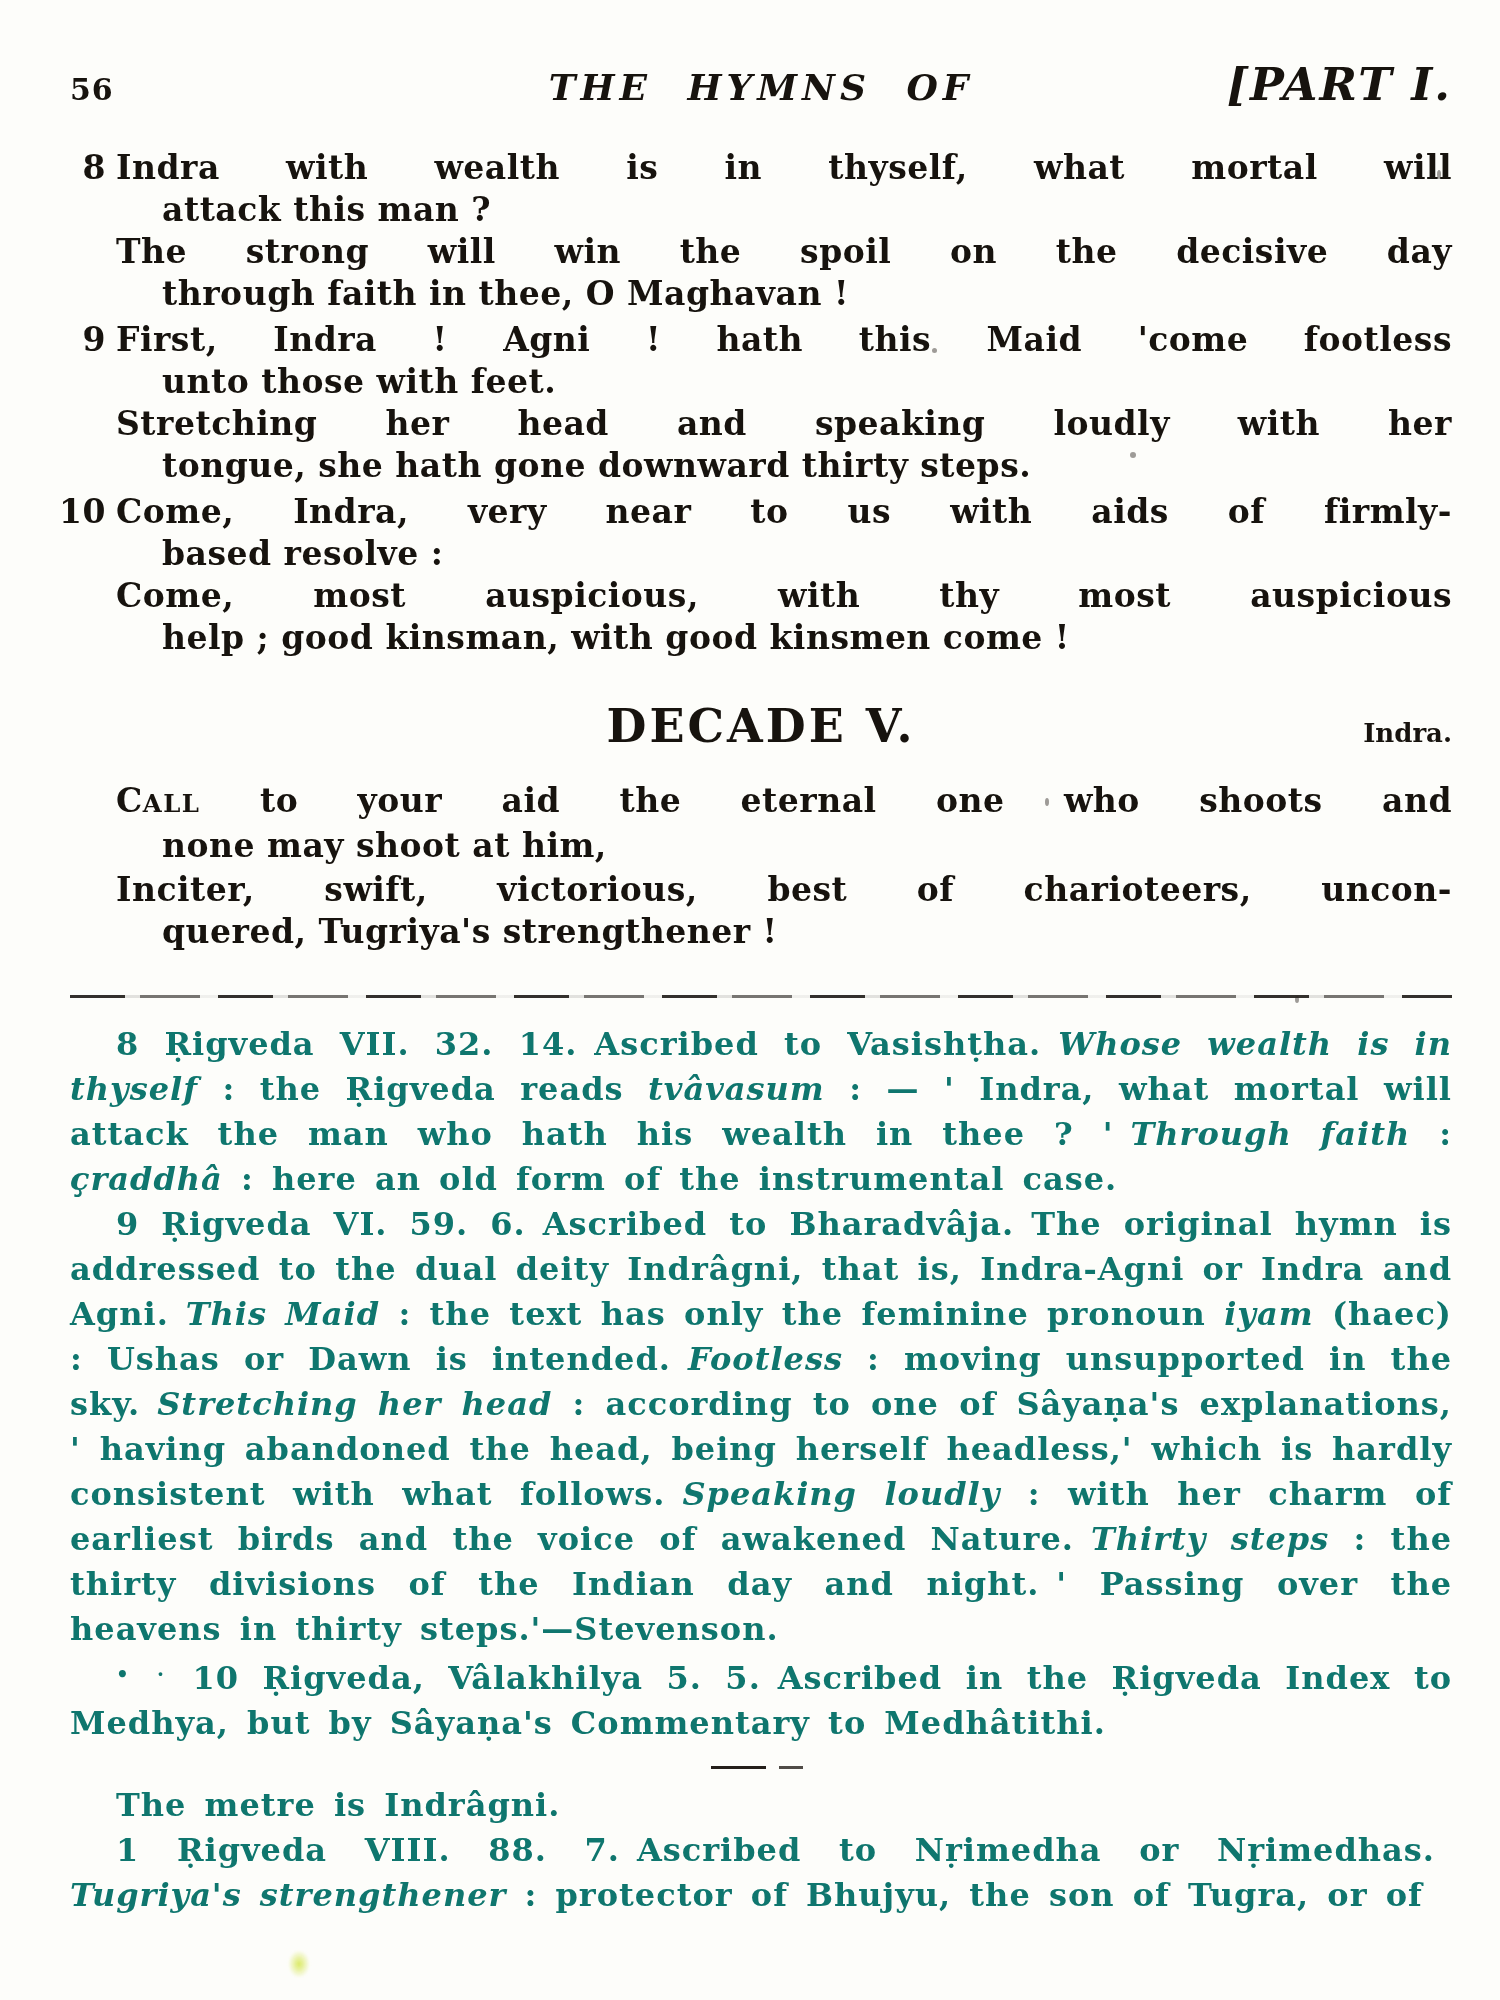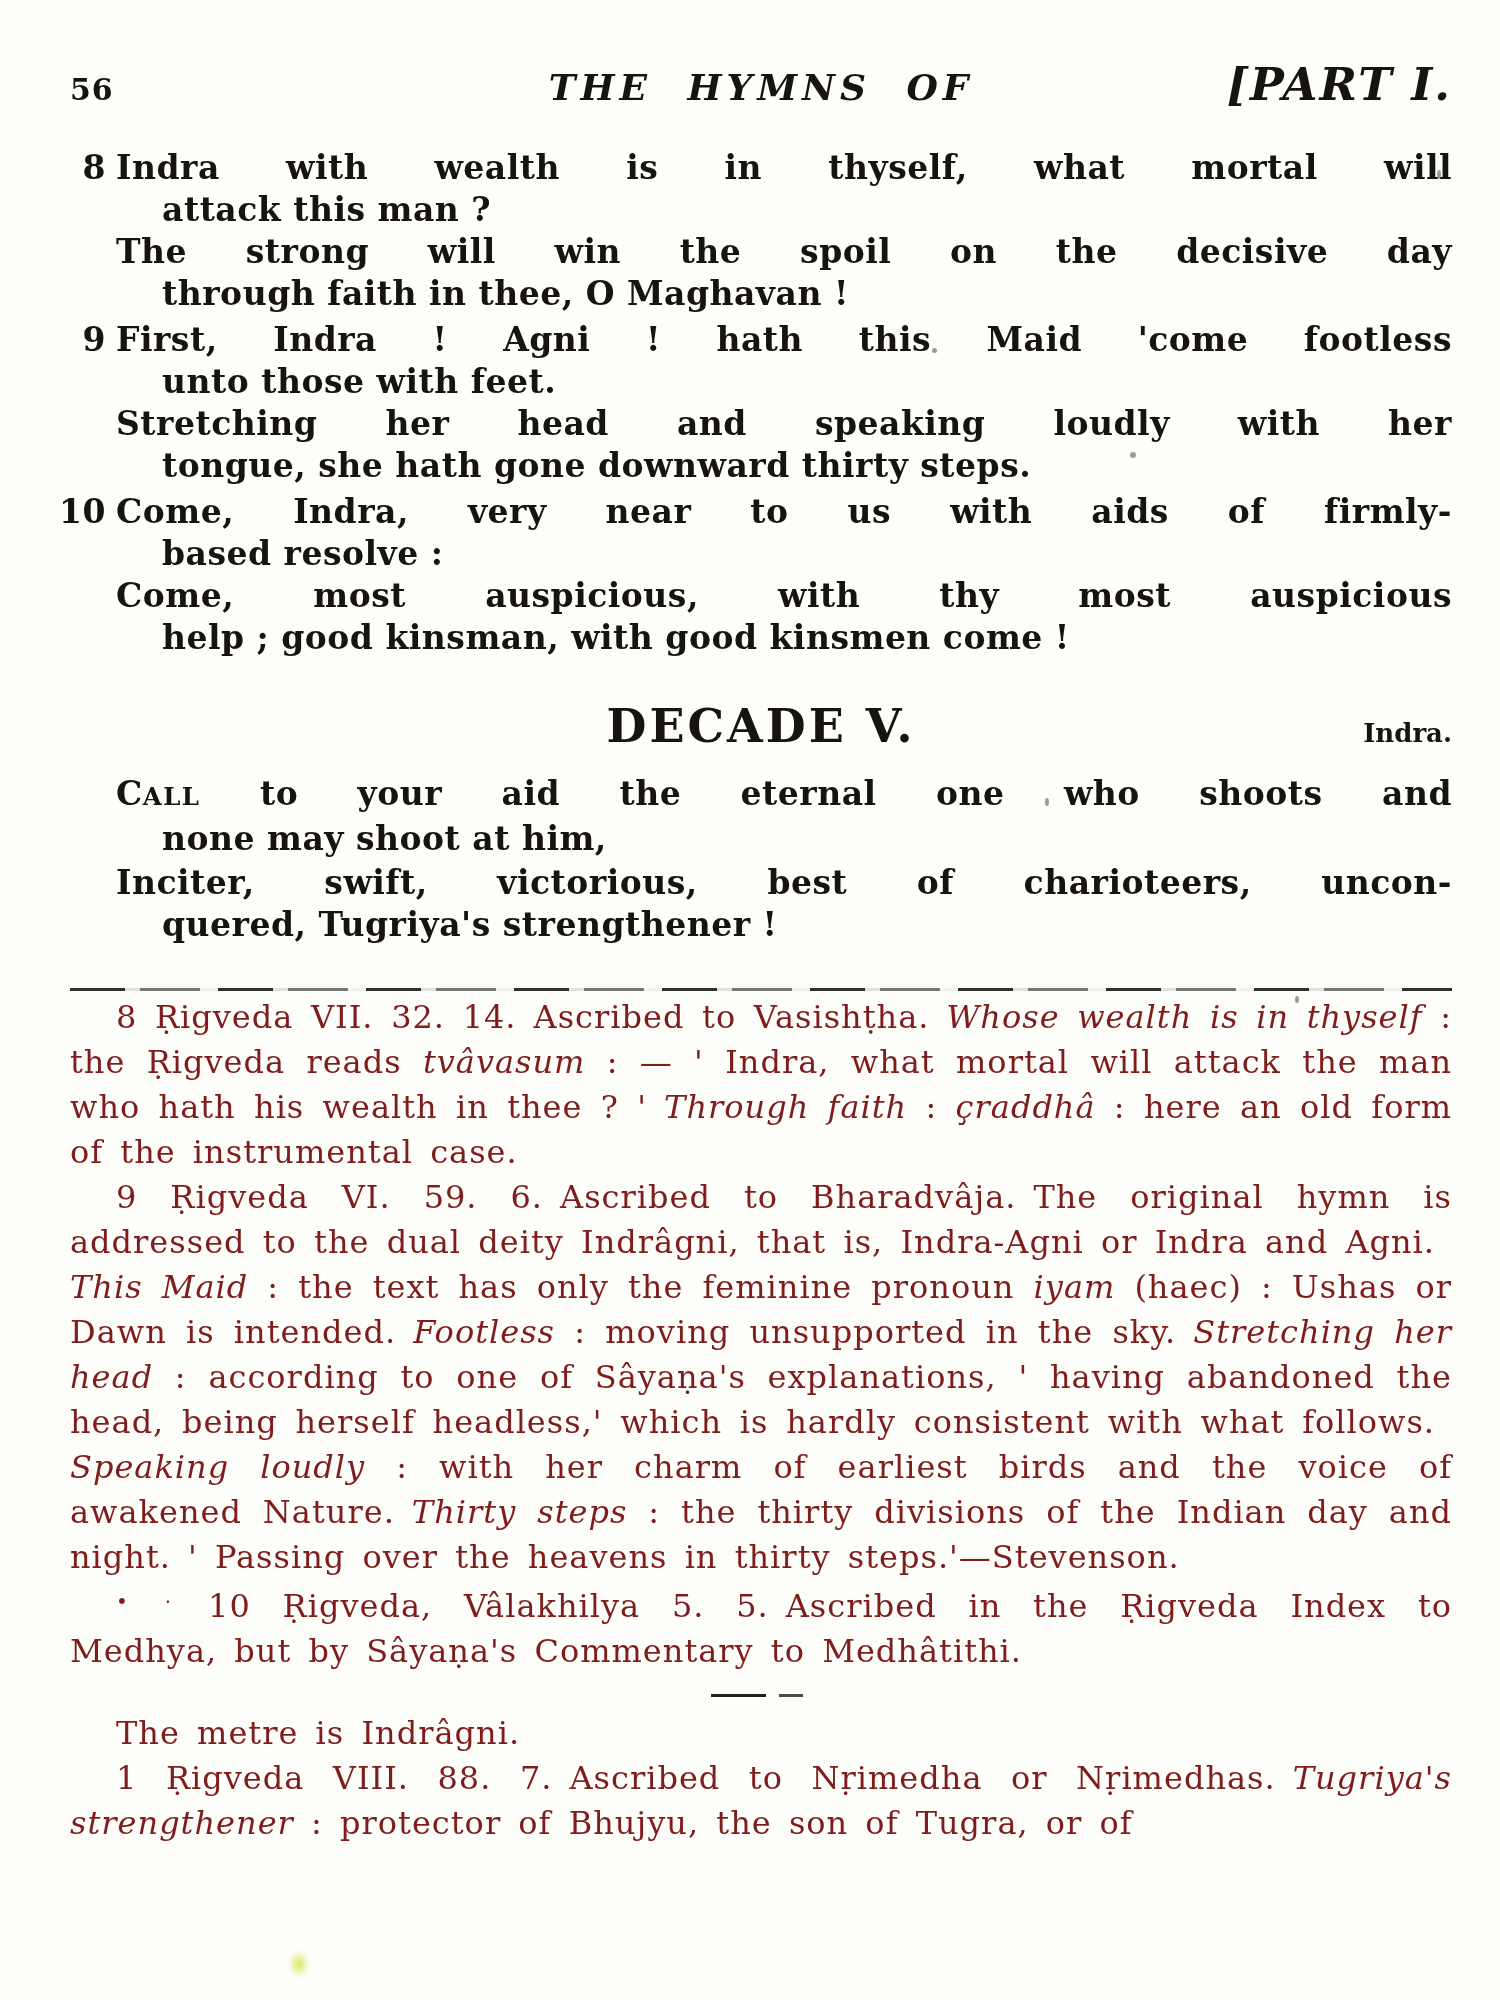--- a/index.html
+++ b/index.html
@@ -25,40 +25,40 @@
   .verses { margin-top:36px; font-size:33px; font-weight:700; line-height:42px; letter-spacing:0.5px; }
   .verse  { position:relative; padding-left:46px; margin-bottom:4px; }
   .vnum   { position:absolute; left:-16px; top:0; width:52px; text-align:right; }
   .l1     { text-align:justify; text-align-last:justify; }
   .l2     { padding-left:46px; }
 
   
   .decade-head  { position:relative; margin-top:40px; text-align:center; }
   .decade-title { display:inline-block; margin:0; font-size:46px; font-weight:700; letter-spacing:3px;text-align:center; }
   .deity        { position:absolute; right:0; bottom:5px; font-size:26px; font-weight:700; }
-  .decade-verses{ margin-top:20px; font-size:33px; font-weight:700; line-height:42px; letter-spacing:0.5px; }
+  .decade-verses{ margin-top:27px; font-size:33px; font-weight:700; line-height:42px; letter-spacing:0.5px; }
   .dcouplet     { padding-left:46px; margin-bottom:2px; }
   .sc           { font-size:0.74em; letter-spacing:1.5px; }
 
   
   .rule-broken {
     margin-top:42px; height:3px;
     background:repeating-linear-gradient(to right,
       rgba(30,26,22,0.9) 0 55px,
       rgba(30,26,22,0.12) 55px 70px,
       rgba(30,26,22,0.6) 70px 130px,
       rgba(30,26,22,0.06) 130px 148px);
   }
   .divider-short {
     width:100px; height:3px; margin:20px auto 14px;
     background:linear-gradient(to right, #241f1a 0 55px, transparent 55px 68px, rgba(36,31,26,0.8) 68px 92px, transparent 92px);
   }
 
   
-  .footnotes { margin-top:4px; font-size:32px; line-height:45px; letter-spacing:1px; word-spacing:6px; color:#7f1d1d; }
+  .footnotes { margin-top:24px; font-size:32px; line-height:45px; letter-spacing:1px; word-spacing:6px; color:#0f766e;font-weight:bold; }
   .fn   { margin:0; text-align:justify; text-indent:46px; }
   .fn .it   { font-style:italic; }
   .fn .mark { font-size:20px; letter-spacing:5px; vertical-align:8px; }
   .metre { margin:0; text-indent:46px; text-align:left; }
 
   
   .speck { position:absolute; background:#2a241e; border-radius:50%; opacity:0.45; }
   .stain-green {
     position:absolute; left:288px; top:1950px; width:22px; height:28px;
     background:radial-gradient(ellipse at center, rgba(216,232,92,0.95), rgba(216,232,92,0) 70%);

